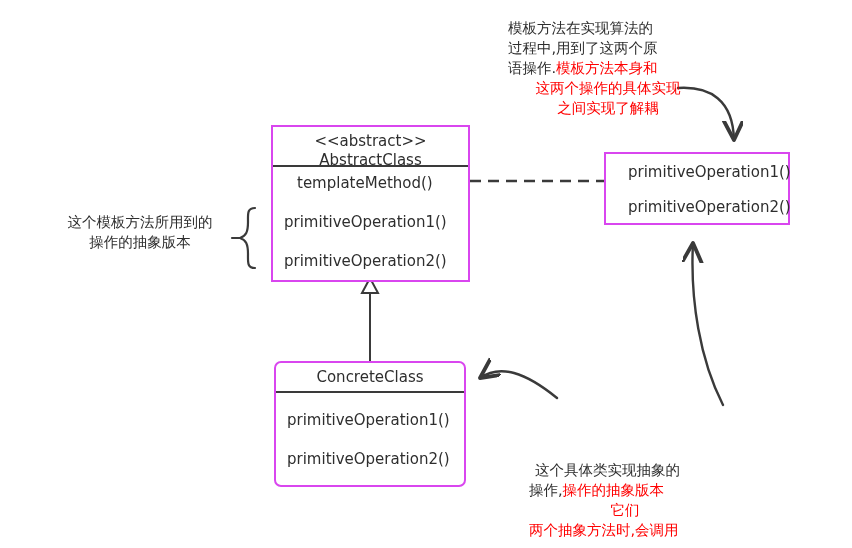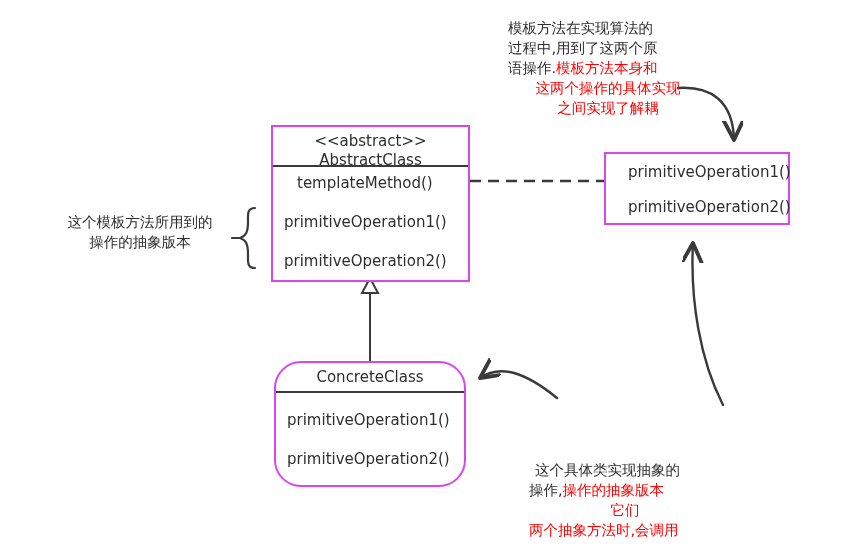--- a/index.html
+++ b/index.html
@@ -118,21 +118,21 @@
     <div class="method" style="left:24px; top:47px;">templateMethod()</div>
     <div class="method" style="left:11px; top:86px;">primitiveOperation1()</div>
     <div class="method" style="left:11px; top:125px;">primitiveOperation2()</div>
   </div>
 
   <div class="uml-box" style="left:604px; top:152px; width:186px; height:73px;">
     <div class="method" style="left:22px; top:9px;">primitiveOperation1()</div>
     <div class="method" style="left:22px; top:44px;">primitiveOperation2()</div>
   </div>
 
-  <div class="uml-box rounded" style="left:274px; top:361px; width:192px; height:126px;border-radius:27px;">
+  <div class="uml-box rounded" style="left:274px; top:361px; width:192px; height:126px;">
     <div class="box-title" style="top:5px;">ConcreteClass</div>
     <div class="box-divider" style="top:28px;"></div>
     <div class="method" style="left:11px; top:48px;">primitiveOperation1()</div>
     <div class="method" style="left:11px; top:87px;">primitiveOperation2()</div>
   </div>
 
   <div class="annotation" style="left:508px; top:18px; width:200px; text-align:left;">
     <div>模板方法在实现算法的</div>
     <div>过程中,用到了这两个原</div>
     <div>

